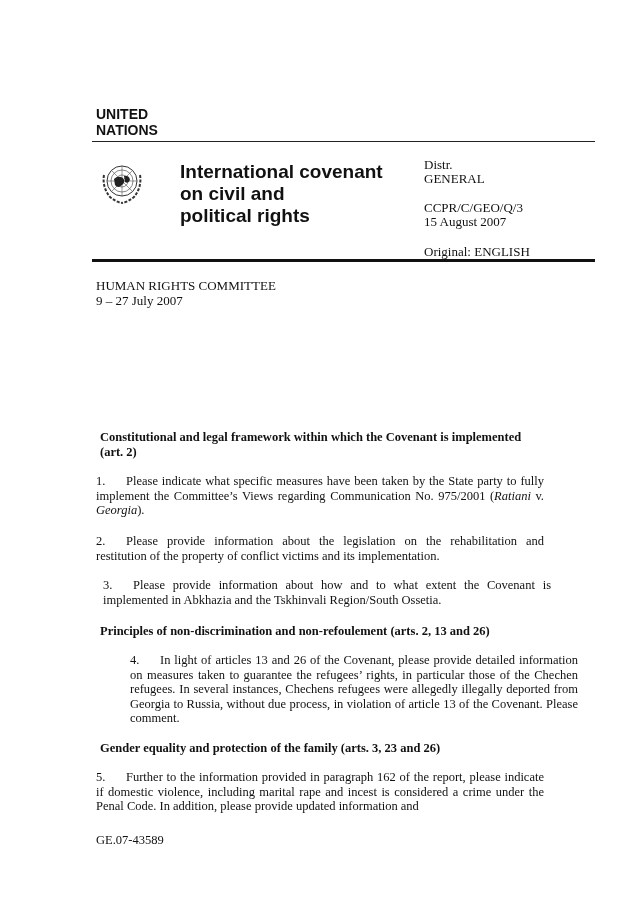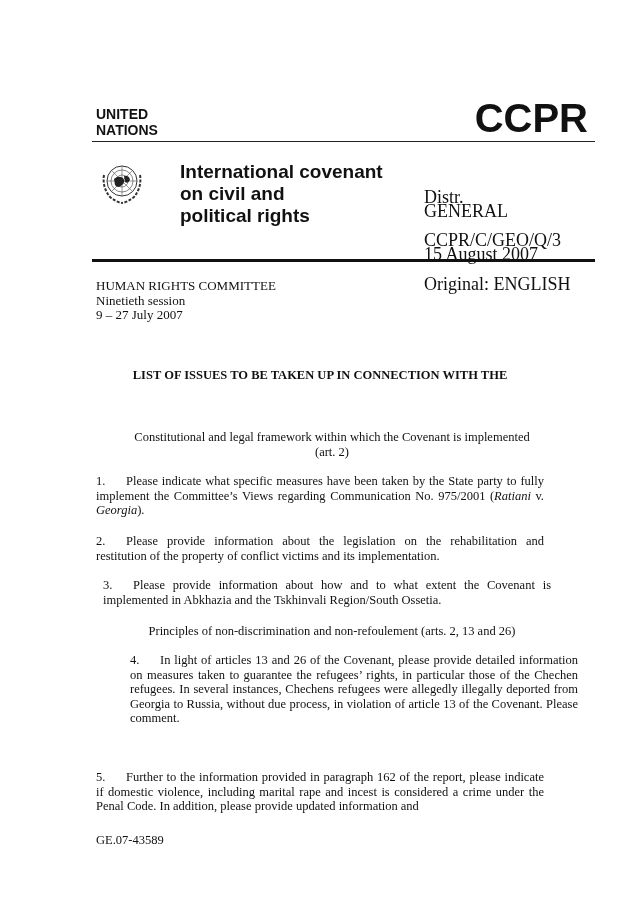--- a/index.html
+++ b/index.html
@@ -9,44 +9,43 @@
   .serif { font-family: "Liberation Serif", "DejaVu Serif", serif; }
 
   .un-name { position: absolute; left: 96px; top: 106px; font-weight: bold; font-size: 14px; line-height: 16px; }
   .ccpr { position: absolute; right: 52px; top: 96px; font-weight: bold; font-size: 40px; line-height: 44px; letter-spacing: 0px; }
   .rule-thin { position: absolute; left: 92px; width: 503px; height: 1px; background: #222; top: 141px; }
   .rule-thick { position: absolute; left: 92px; width: 503px; height: 3px; background: #111; top: 259px; }
 
   .emblem { position: absolute; left: 96px; top: 157px; width: 52px; height: 52px; }
   .covenant-title { position: absolute; left: 180px; top: 161px; font-weight: bold; font-size: 19px; line-height: 22px; }
 
-  .meta { position: absolute; left: 424px; font-size: 18px; line-height: 14px; margin-top: 32px; }
+  .meta { position: absolute; left: 424px; font-size: 13px; line-height: 14px; }
   .m1 { top: 158px; }
   .m2 { top: 201px; }
   .m3 { top: 245px; }
 
   .committee { position: absolute; left: 96px; top: 279px; font-size: 13px; line-height: 14.5px; }
 
   .main-title { position: absolute; left: 96px; width: 448px; top: 368px; text-align: center; font-weight: bold; font-size: 12.5px; line-height: 14.5px; }
 
-  .heading { position: absolute; left: 108px; width: 448px; text-align: center; font-weight: normal; font-size: 12.5px; line-height: 14.5px; }
+  .heading { position: absolute; left: 100px; width: 448px; text-align: left; font-weight: bold; font-size: 12.5px; line-height: 14.5px; }
   .para { position: absolute; left: 96px; width: 448px; text-align: justify; font-size: 12.5px; line-height: 14.5px; }
   .para .num { display: inline-block; width: 30px; }
   .footer-code { position: absolute; left: 96px; top: 833px; font-size: 12.5px; line-height: 14px; }
 </style>
 </head>
 <body>
 
 <div class="page">
 
   <div class="un-name sans">
     <div>UNITED</div>
     <div>NATIONS</div>
   </div>
-  <div class="ccpr sans">CCPR</div>
   <div class="rule-thin"></div>
 
   <svg class="emblem" viewBox="0 0 52 52">
     <circle cx="26" cy="24" r="15" fill="none" stroke="#333" stroke-width="1"></circle>
     <circle cx="26" cy="24" r="11" fill="none" stroke="#555" stroke-width="0.7"></circle>
     <circle cx="26" cy="24" r="6" fill="none" stroke="#555" stroke-width="0.7"></circle>
     <line x1="26" y1="9" x2="26" y2="39" stroke="#555" stroke-width="0.6"></line>
     <line x1="11" y1="24" x2="41" y2="24" stroke="#555" stroke-width="0.6"></line>
     <line x1="15" y1="13" x2="37" y2="35" stroke="#555" stroke-width="0.6"></line>
     <line x1="37" y1="13" x2="15" y2="35" stroke="#555" stroke-width="0.6"></line>
@@ -69,26 +68,24 @@
   <div class="meta m2 serif">
     <div>CCPR/C/GEO/Q/3</div>
     <div>15 August 2007</div>
   </div>
   <div class="meta m3 serif">Original: ENGLISH</div>
 
   <div class="rule-thick"></div>
 
   <div class="committee serif">
     <div>HUMAN RIGHTS COMMITTEE</div>
-    <div>Ninetieth session</div>
     <div>9 – 27 July 2007</div>
   </div>
 
   <div class="main-title serif">
-    <div>LIST OF ISSUES TO BE TAKEN UP IN CONNECTION WITH THE</div>
   </div>
 
   <div class="heading serif" style="top:430px;">
     <div>Constitutional and legal framework within which the Covenant is implemented</div>
     <div>(art. 2)</div>
   </div>
 
   <div class="para serif" style="top:474px;">
     <span class="num">1.</span><span>Please indicate what specific measures have been taken by the State party to fully implement the Committee’s Views regarding Communication No. 975/2001 (</span><i>Ratiani</i><span> v. </span><i>Georgia</i><span>).</span>
   </div>
@@ -100,19 +97,20 @@
   <div class="para serif" style="top:578px;margin-left:7px;">
     <span class="num">3.</span><span>Please provide information about how and to what extent the Covenant is implemented in Abkhazia and the Tskhinvali Region/South Ossetia.</span>
   </div>
 
   <div class="heading serif" style="top:624px;">Principles of non-discrimination and non-refoulement (arts. 2, 13 and 26)</div>
 
   <div class="para serif" style="top:653px;margin-left:34px;">
     <span class="num">4.</span><span>In light of articles 13 and 26 of the Covenant, please provide detailed information on measures taken to guarantee the refugees’ rights, in particular those of the Chechen refugees. In several instances, Chechens refugees were allegedly illegally deported from Georgia to Russia, without due process, in violation of article 13 of the Covenant. Please comment.</span>
   </div>
 
+  <div class="heading serif" style="top:741px;">Gender equality and protection of the family (arts. 3, 23 and 26)</div>
 
   <div class="para serif" style="top:770px;">
     <span class="num">5.</span><span>Further to the information provided in paragraph 162 of the report, please indicate if domestic violence, including marital rape and incest is considered a crime under the Penal Code. In addition, please provide updated information and</span>
   </div>
 
   <div class="footer-code serif">GE.07-43589</div>
 </div>
 
 </body></html>

